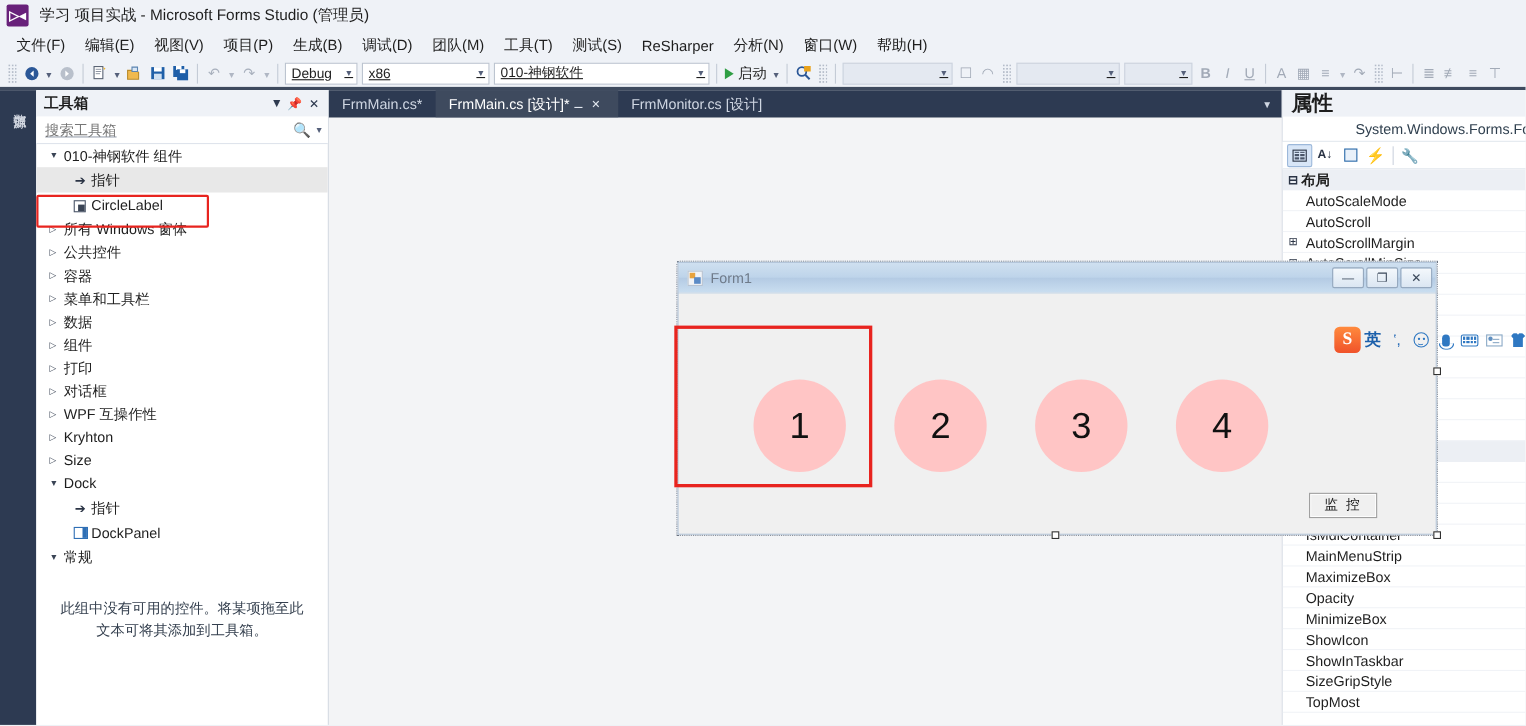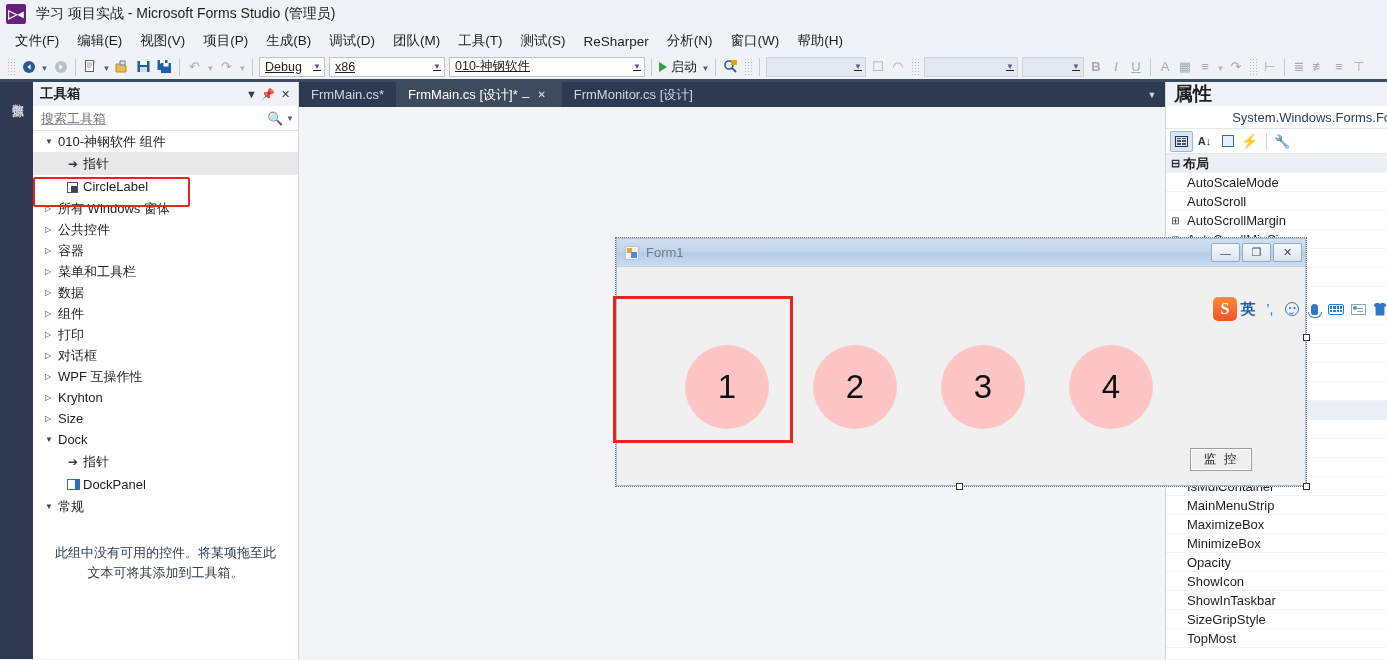--- a/index.html
+++ b/index.html
@@ -816,28 +816,28 @@
       <div class="p-row">
         <span class="p-plus"></span>
         <span class="p-name">MainMenuStrip</span>
       </div>
       <div class="p-row">
         <span class="p-plus"></span>
         <span class="p-name">MaximizeBox</span>
       </div>
       <div class="p-row">
         <span class="p-plus"></span>
+        <span class="p-name">Opacity</span>
+      </div>
+      <div class="p-row">
+        <span class="p-plus"></span>
         <span class="p-name">MinimizeBox</span>
       </div>
       <div class="p-row">
         <span class="p-plus"></span>
-        <span class="p-name">Opacity</span>
-      </div>
-      <div class="p-row">
-        <span class="p-plus"></span>
         <span class="p-name">ShowIcon</span>
       </div>
       <div class="p-row">
         <span class="p-plus"></span>
         <span class="p-name">ShowInTaskbar</span>
       </div>
       <div class="p-row">
         <span class="p-plus"></span>
         <span class="p-name">SizeGripStyle</span>
       </div>

